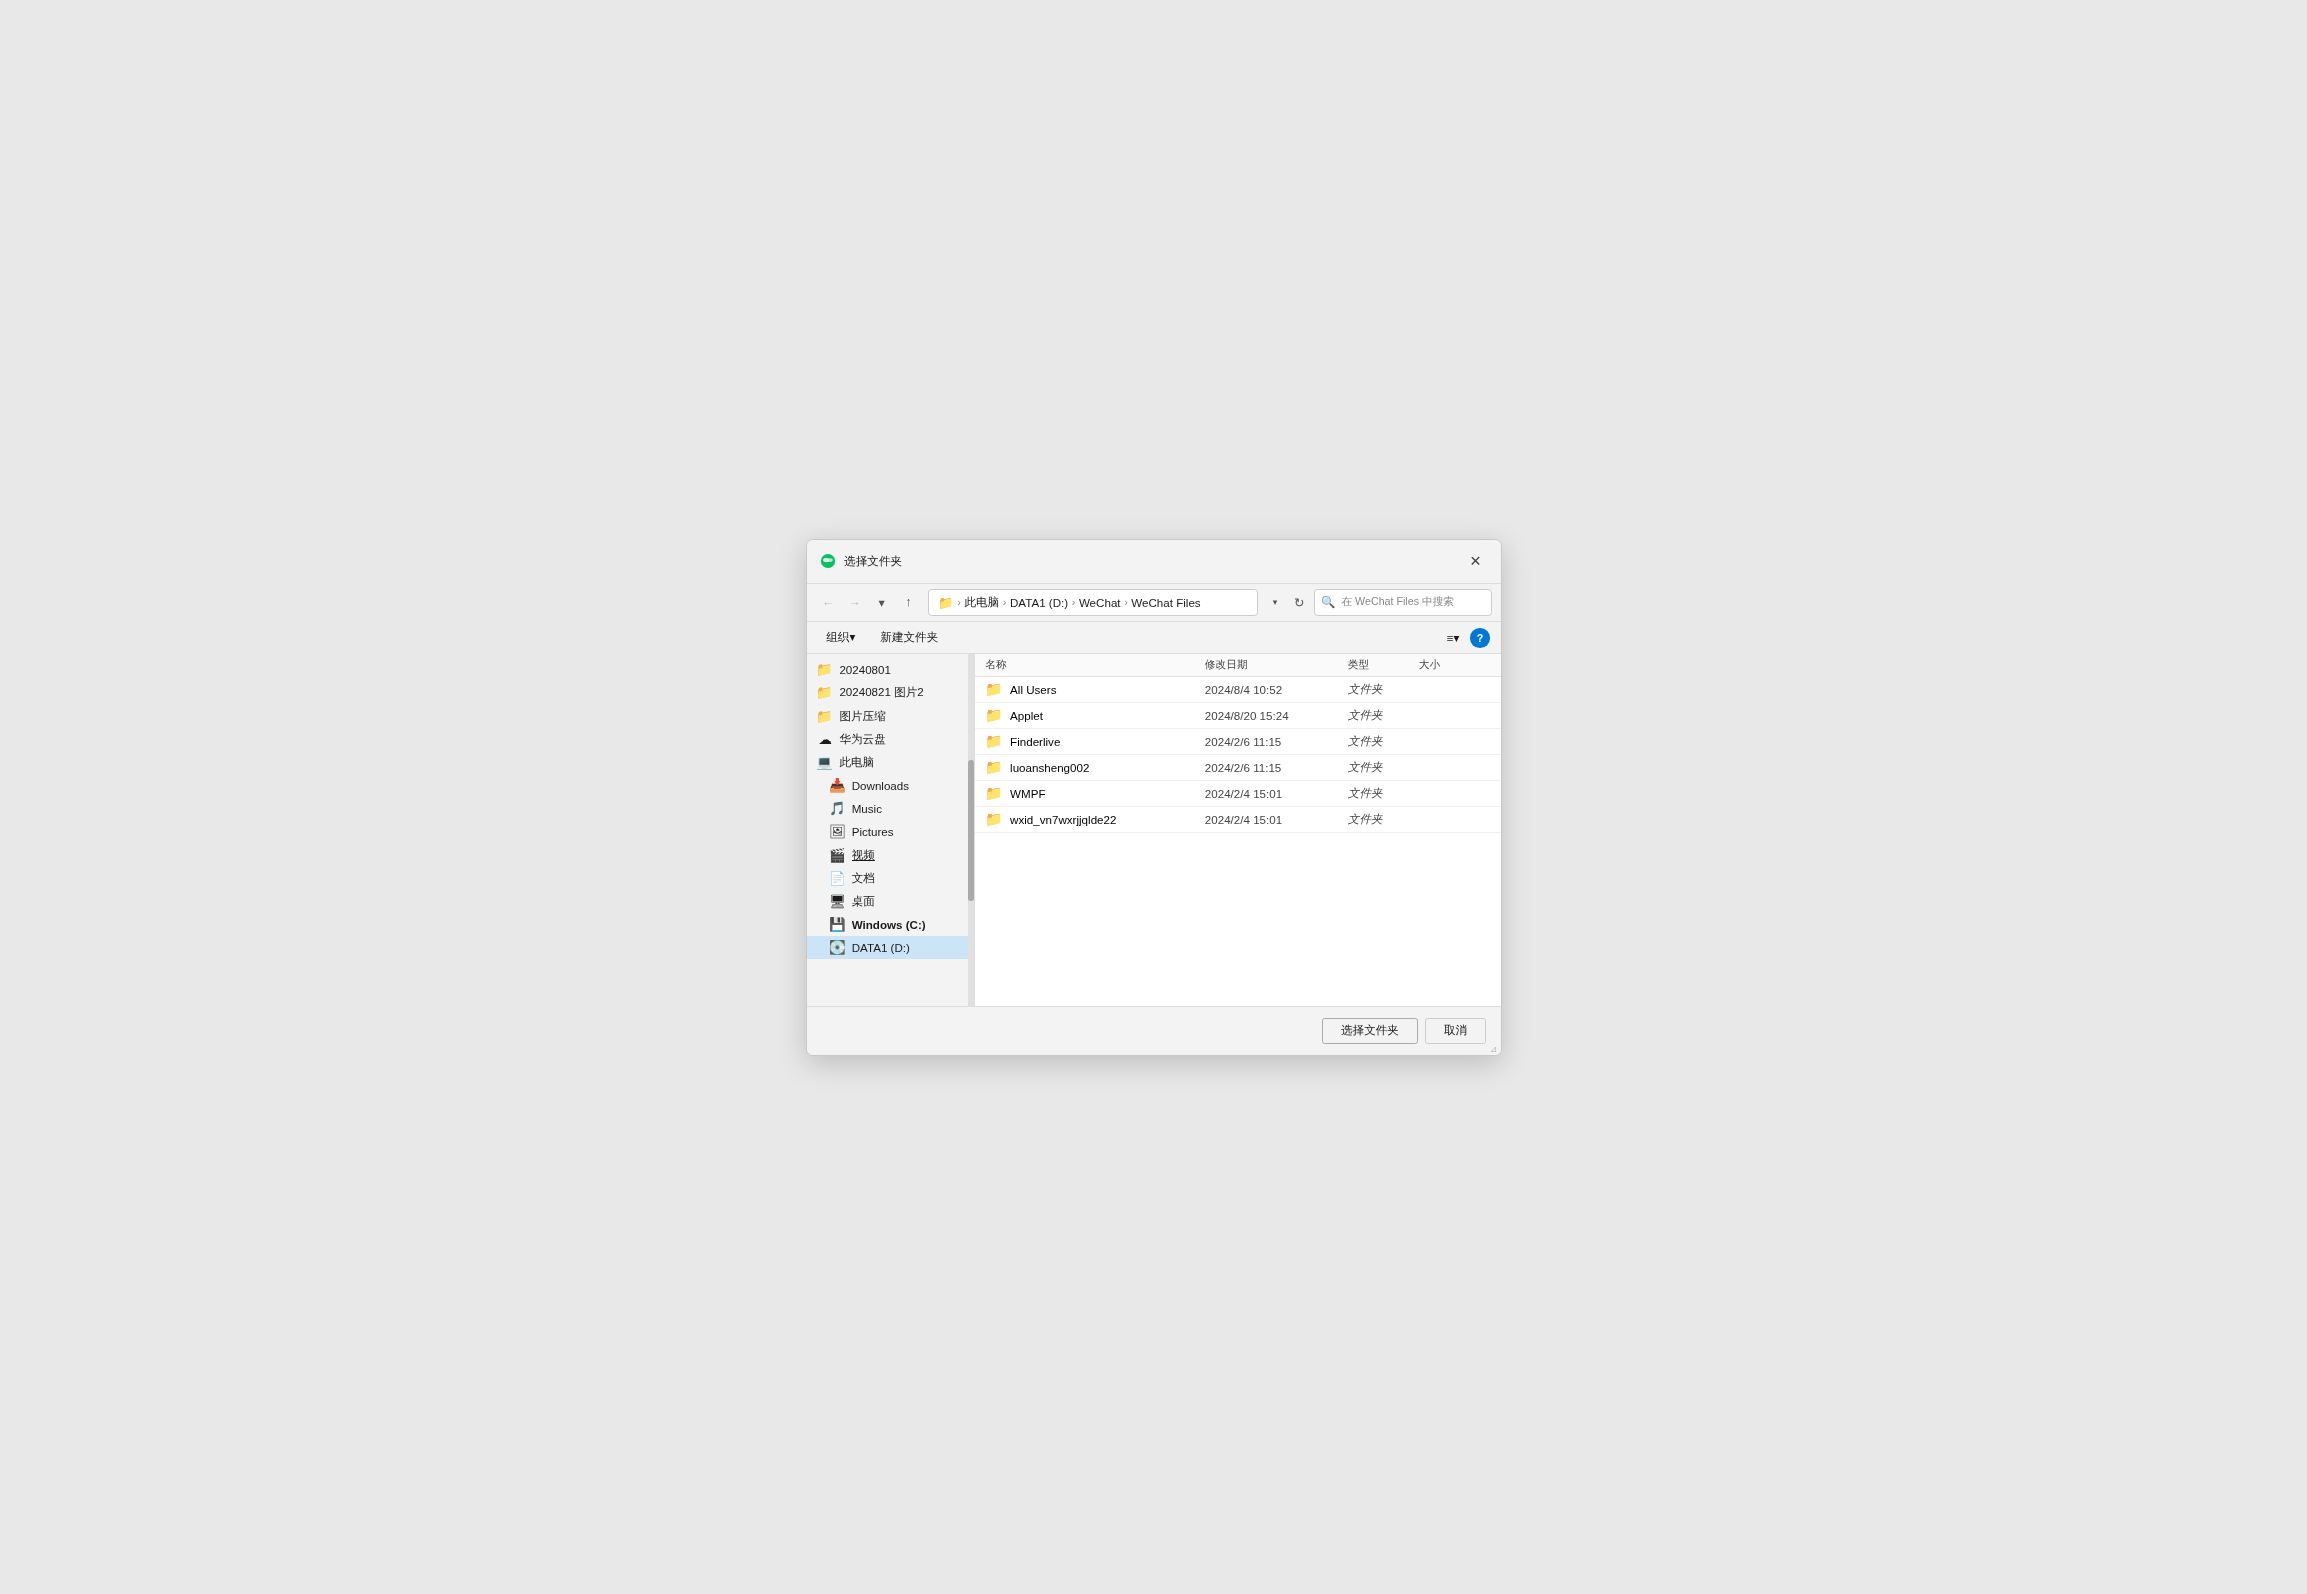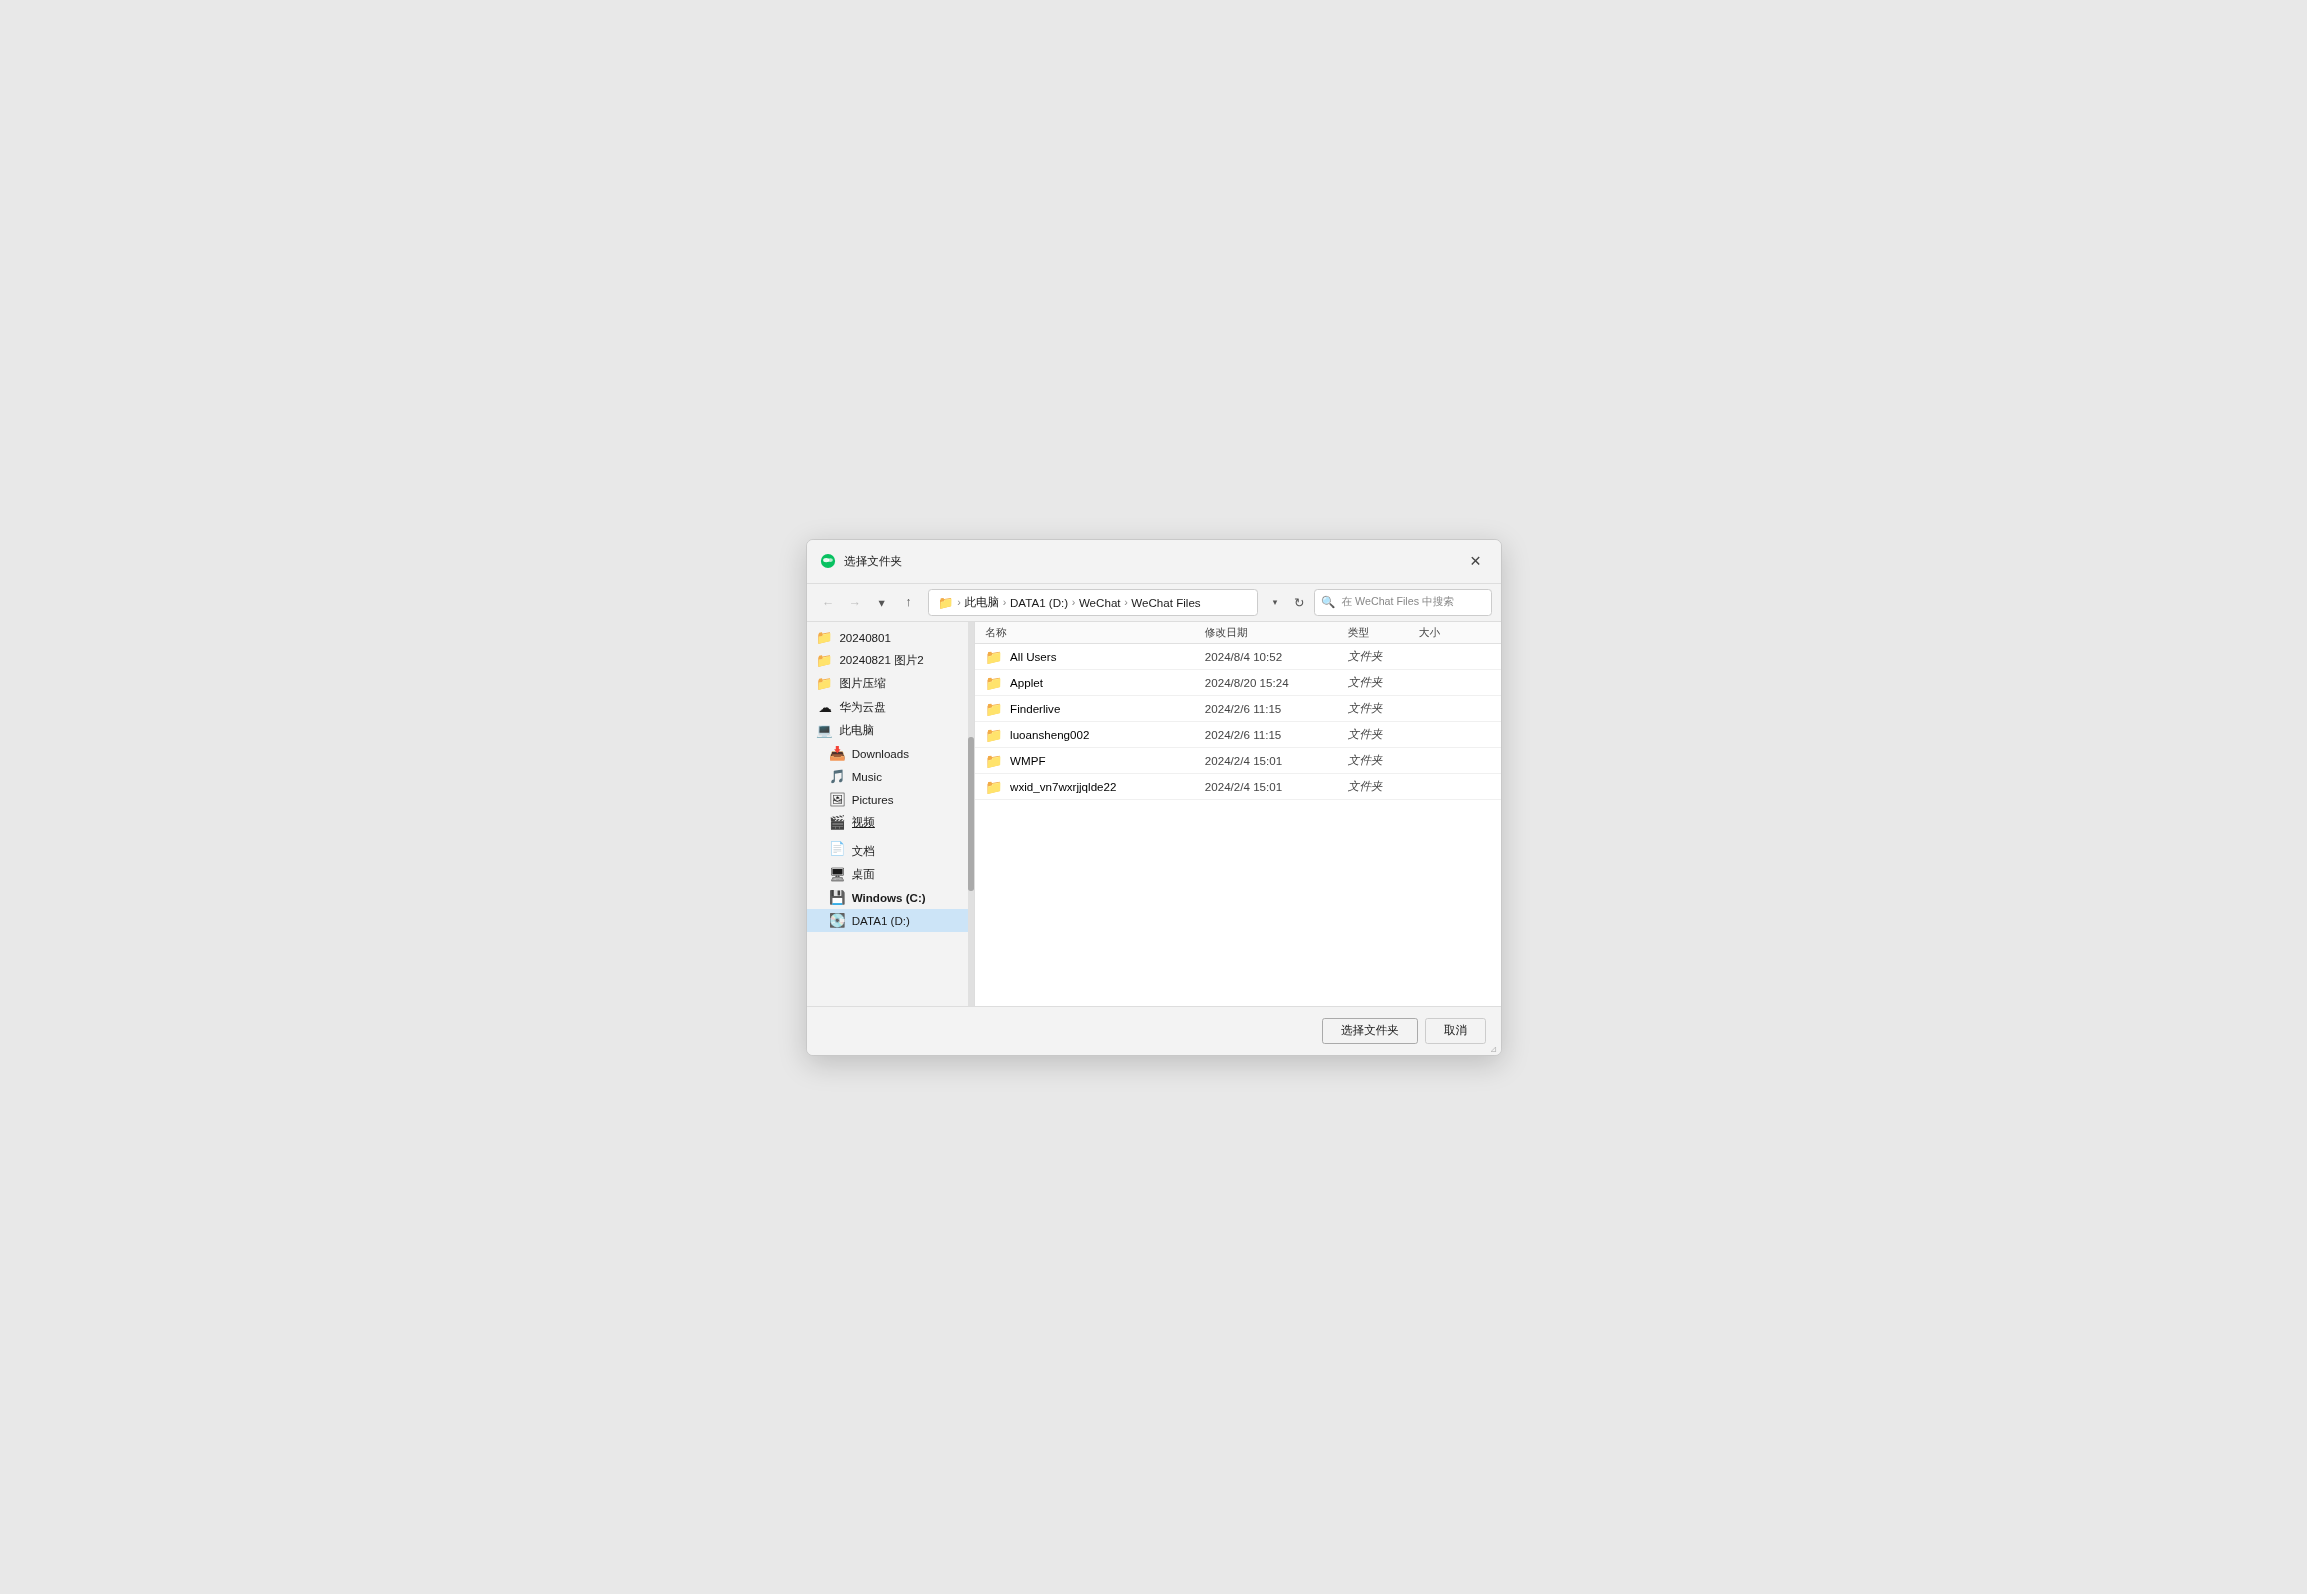--- a/index.html
+++ b/index.html
@@ -374,20 +374,28 @@
 
     <button class="toolbar-dropdown">▾</button>
     <button class="toolbar-refresh">↻</button>
 
     <div class="search-bar">
       <span style="font-size:11.6px;">🔍</span>
       <span>在 WeChat Files 中搜索</span>
     </div>
   </div>
 
+  <div class="actionbar">
+    <button class="actionbar-btn">组织▾</button>
+    <button class="actionbar-btn">新建文件夹</button>
+    <div class="view-btn">
+      <button class="actionbar-btn">≡▾</button>
+      <button class="help-btn">?</button>
+    </div>
+  </div>
 
   <div class="main">
 
     <div class="sidebar">
 
       <div id="sidebar-items">
           <div class="sidebar-item" style="padding-left: 10.7px;">
     <span class="sidebar-item-icon" style="font-size:13.4px;">📁</span>
     <span style="overflow:hidden;text-overflow:ellipsis;white-space:nowrap;">20240801</span>
   </div>
@@ -418,21 +426,21 @@
           <div class="sidebar-item" style="padding-left: 23px;">
     <span class="sidebar-item-icon" style="font-size:13.4px;">🖼</span>
     <span style="overflow:hidden;text-overflow:ellipsis;white-space:nowrap;">Pictures</span>
   </div>
           <div class="sidebar-item" style="padding-left: 23px;">
     <span class="sidebar-item-icon" style="font-size:13.4px;">🎬</span>
     <span style="overflow:hidden;text-overflow:ellipsis;white-space:nowrap;text-decoration:underline;">视频</span>
   </div>
           <div class="sidebar-item" style="padding-left: 23px;">
     <span class="sidebar-item-icon" style="font-size:13.4px;">📄</span>
-    <span style="overflow:hidden;text-overflow:ellipsis;white-space:nowrap;margin-top:6px;">文档</span>
+    <span style="overflow:hidden;text-overflow:ellipsis;white-space:nowrap;">文档</span>
   </div>
           <div class="sidebar-item" style="padding-left: 23px;">
     <span class="sidebar-item-icon" style="font-size:13.4px;">🖥</span>
     <span style="overflow:hidden;text-overflow:ellipsis;white-space:nowrap;">桌面</span>
   </div>
           <div class="sidebar-item" style="padding-left: 23px;">
     <span class="sidebar-item-icon" style="font-size:13.4px;">💾</span>
     <span style="overflow:hidden;text-overflow:ellipsis;white-space:nowrap;font-weight:bold;">Windows (C:)</span>
   </div>
           <div class="sidebar-item selected" style="padding-left: 23px;">

